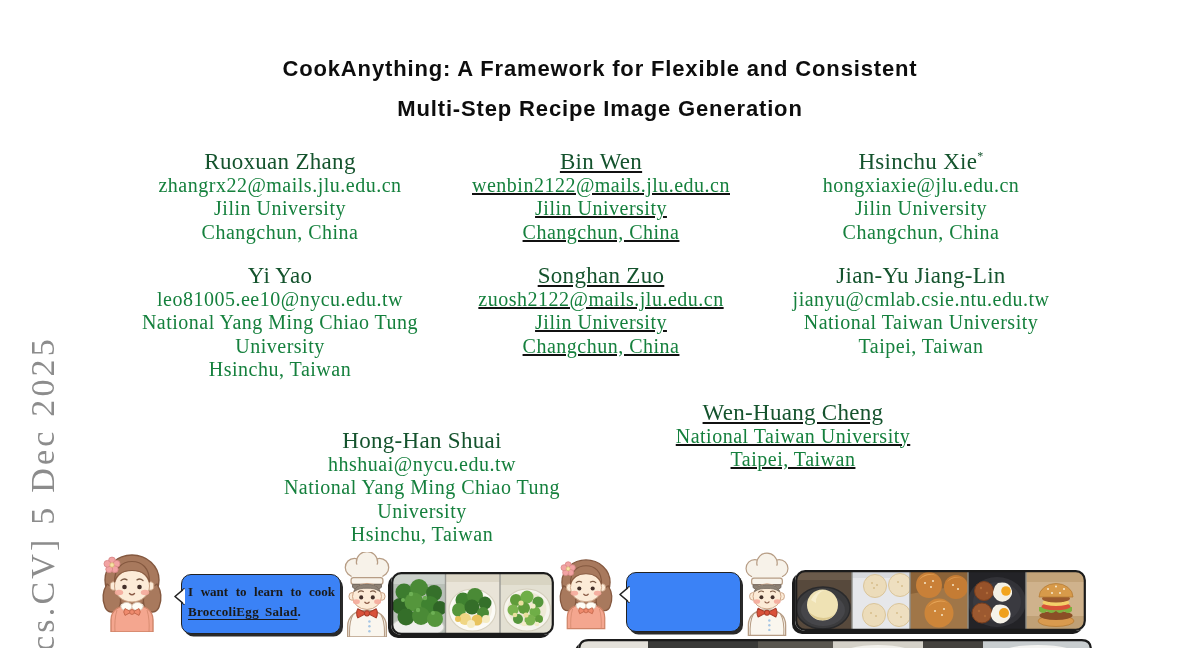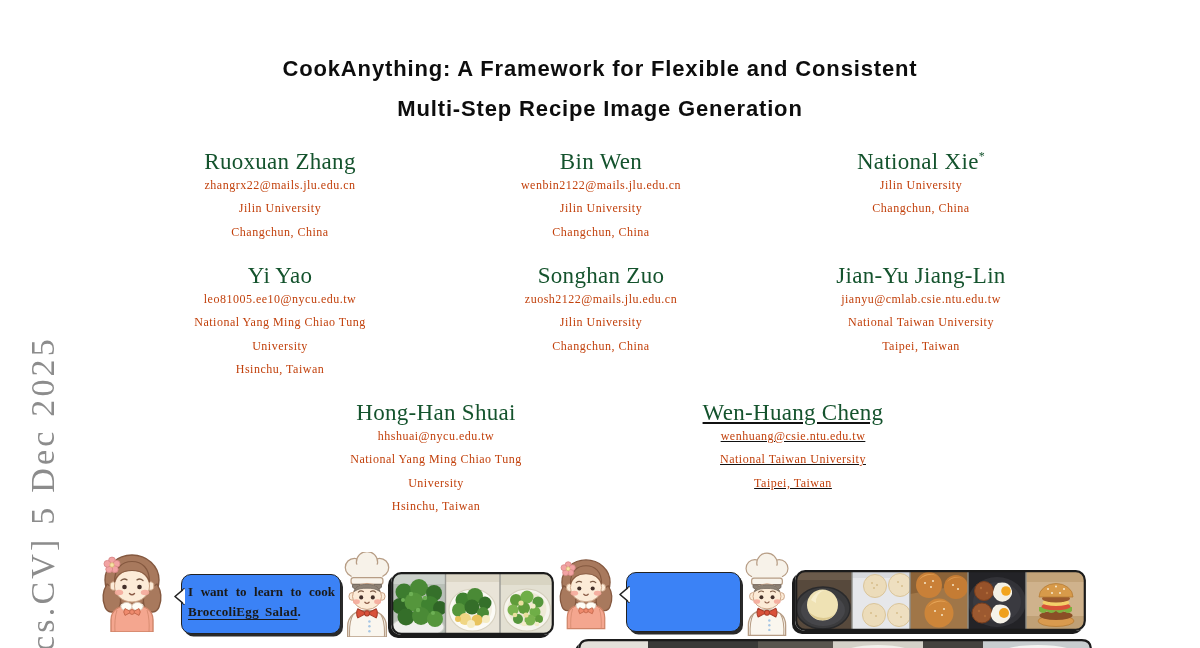--- a/index.html
+++ b/index.html
@@ -13,24 +13,24 @@
 
   
   .title{position:absolute;left:0;top:49px;width:1200px;text-align:center;margin:0;
     font-family:"Liberation Sans", sans-serif;font-weight:bold;font-size:22px;
     line-height:39.5px;color:#0d0d0d;letter-spacing:0.85px;}
 
   
   .author{position:absolute;transform:translateX(-50%);text-align:center;white-space:nowrap;}
   .author-name{font-size:23px;line-height:25px;color:#14532d;letter-spacing:0.3px;}
   .author-name sup{font-size:12px;}
-  .author-meta{font-size:12px;line-height:23.5px;color:#c2410c;white-space:pre-line;letter-spacing:0.5px;}
+  .author-meta{font-size:20px;line-height:23.5px;color:#15803d;white-space:pre-line;letter-spacing:0.5px;}
   .a-r1{top:144px;} .a-r2{top:258px;} .a-r3{top:395px;}
-  .a-c1{left:280px;} .a-c2{left:601px;} .a-c3{left:921px;}
-  .a-c12{left:436px;} .a-c23{left:793px;text-decoration:underline;}
+  .a-c1{left:280px;} .a-c2{left:601px;text-decoration:underline;} .a-c3{left:921px;}
+  .a-c12{left:422px;margin-top:28px;} .a-c23{left:793px;text-decoration:underline;}
 
   
   .char{position:absolute;}
   .bubble{position:absolute;background:#3b82f6;border:1.6px solid #222222;border-radius:10px;
     box-shadow:2.5px 3px 0 -0.5px #2a2a2a;box-sizing:border-box;
     font-family:"Liberation Serif", serif;font-weight:bold;color:#1a1a1a;}
   .bubble-tail{position:absolute;left:-8px;top:13px;width:11px;height:17px;z-index:2;}
   .bubble-text{position:relative;z-index:1;}
   .bline{text-align:justify;text-align-last:justify;}
   .bline.natural{text-align:left;text-align-last:left;word-spacing:2.5px;letter-spacing:0.3px;}
@@ -65,21 +65,22 @@
     <div class="author-meta">Jilin University
 Changchun, China</div>
   </div>
   <div class="author a-r1 a-c2">
     <div class="author-name"><span>Bin Wen</span><sup></sup></div>
     <div class="author-meta">wenbin2122@mails.jlu.edu.cn</div>
     <div class="author-meta">Jilin University
 Changchun, China</div>
   </div>
   <div class="author a-r1 a-c3">
-    <div class="author-name"><span>National Xie</span><sup>*</sup></div>
+    <div class="author-name"><span>Hsinchu Xie</span><sup>*</sup></div>
+    <div class="author-meta">hongxiaxie@jlu.edu.cn</div>
     <div class="author-meta">Jilin University
 Changchun, China</div>
   </div>
   <div class="author a-r2 a-c1">
     <div class="author-name"><span>Yi Yao</span><sup></sup></div>
     <div class="author-meta">leo81005.ee10@nycu.edu.tw</div>
     <div class="author-meta">National Yang Ming Chiao Tung
 University
 Hsinchu, Taiwan</div>
   </div>
@@ -97,21 +98,20 @@
   </div>
   <div class="author a-r3 a-c12">
     <div class="author-name"><span>Hong-Han Shuai</span><sup></sup></div>
     <div class="author-meta">hhshuai@nycu.edu.tw</div>
     <div class="author-meta">National Yang Ming Chiao Tung
 University
 Hsinchu, Taiwan</div>
   </div>
   <div class="author a-r3 a-c23">
     <div class="author-name"><span>Wen-Huang Cheng</span><sup></sup></div>
-    <div class="author-meta">wenhuang@csie.ntu.edu.tw</div>
     <div class="author-meta">National Taiwan University
 Taipei, Taiwan</div>
   </div>
 
   <div class="char girl-a">
     <svg width="74" height="82" viewBox="0 0 74 82">
       <ellipse cx="37" cy="30" rx="27" ry="25" fill="#a8795d" stroke="#84583f" stroke-width="1.4"></ellipse>
       <path d="M12,34 C6,44 8,52 10,57 C12,63 20,64 24,58 C26,54 26,48 24,42 Z" fill="#a8795d" stroke="#84583f" stroke-width="1.4" stroke-linejoin="round"></path>
       <path d="M62,34 C68,44 66,52 64,57 C62,63 54,64 50,58 C48,54 48,48 50,42 Z" fill="#a8795d" stroke="#84583f" stroke-width="1.4" stroke-linejoin="round"></path>
       <ellipse cx="18.5" cy="36" rx="3.4" ry="4.2" fill="#fcebd7" stroke="#c9a183" stroke-width="1"></ellipse>

